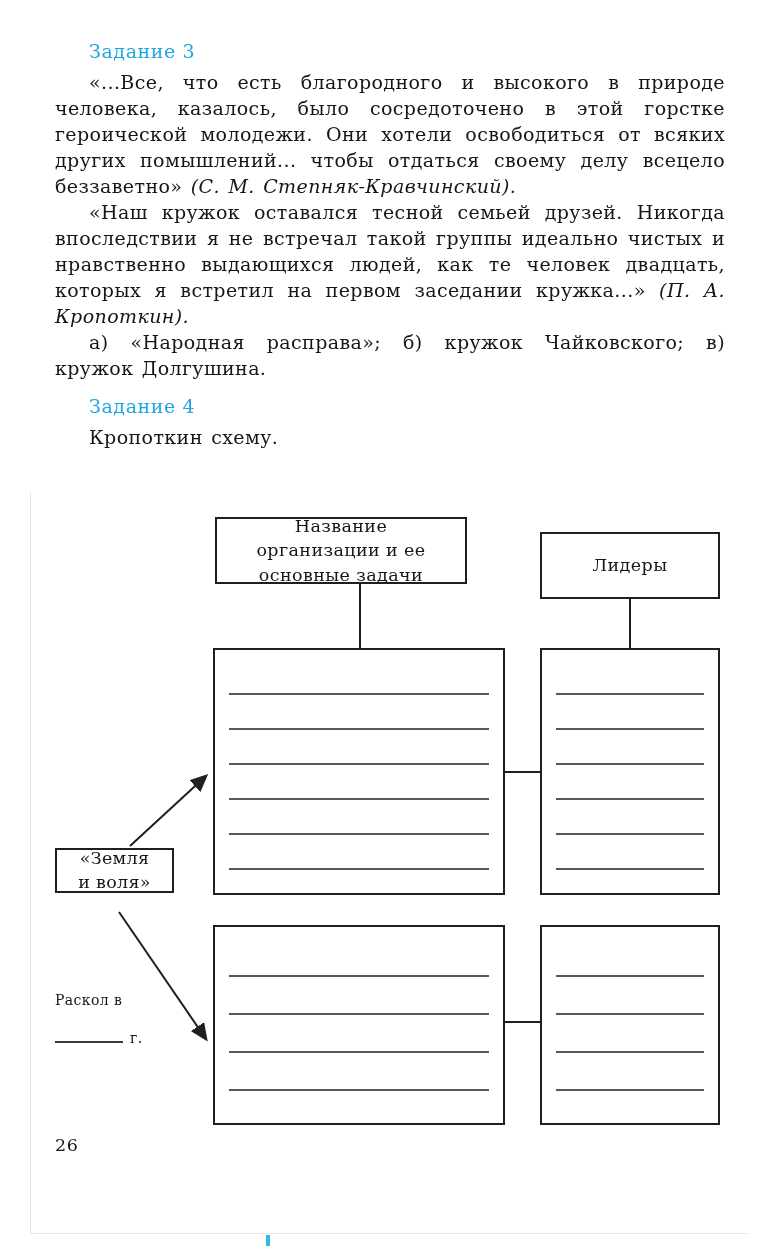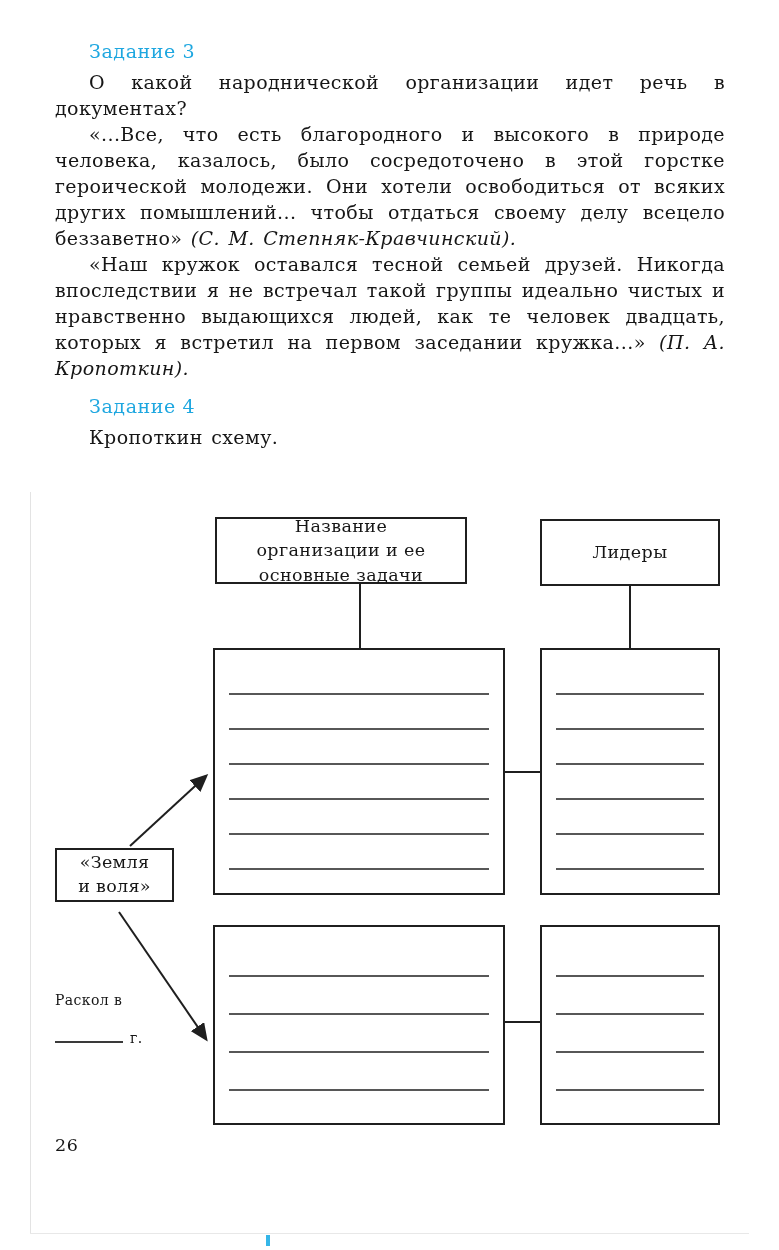--- a/index.html
+++ b/index.html
@@ -23,58 +23,58 @@
   
   .diagram { position:absolute; left:0; top:515px; width:779px; height:650px; }
   .connectors { position:absolute; left:0; top:0; }
   .connectors line { stroke:#1f1f1f; stroke-width:2; }
   .dbox { position:absolute; background:#fff; border:2px solid #1f1f1f; }
   .header-box {
     display:flex; align-items:center; justify-content:center; text-align:center;
     font-size:17.5px; line-height:1.4; letter-spacing:.4px; padding:0 14px;
   }
   .box-org-header { left:215px; top:2px; width:252px; height:67px; }
-  .box-leaders-header { left:540px; top:4px; width:180px; height:67px; }
+  .box-leaders-header { left:540px; top:17px; width:180px; height:67px; }
   .fill-box { padding:43px 14px 0 14px; }
   .box-org-top { left:213px; top:133px; width:292px; height:247px; }
   .box-leaders-top { left:540px; top:133px; width:180px; height:247px; }
   .box-org-bottom { left:213px; top:410px; width:292px; height:200px; padding-top:48px; }
   .box-leaders-bottom { left:540px; top:410px; width:180px; height:200px; padding-top:48px; }
   .blank-line { height:0; border-bottom:2px solid #575757; margin-bottom:33px; }
   .box-org-bottom .blank-line, .box-leaders-bottom .blank-line { margin-bottom:36px; }
   .source-box {
-    left:55px; top:333px; width:119px; height:54px;
+    left:55px; top:333px; width:119px; height:45px;
     display:flex; align-items:center; justify-content:center; text-align:center;
     font-size:17.5px; line-height:1.35; padding:0 15px; letter-spacing:.3px;
   }
   .split-label { position:absolute; left:55px; top:472px; font-size:14px; line-height:26px; letter-spacing:.4px; }
   .split-line2 { margin-top:12px; }
   .blank-inline { display:inline-block; width:68px; height:15px; border-bottom:2px solid #3a3a3a; margin-right:7px; }
 
   .page-number { position:absolute; left:55px; top:1135px; font-size:17.5px; letter-spacing:.5px; }
   .edge-mark { position:absolute; left:266px; top:1235px; width:4px; height:11px; background:var(--edge_mark,#35b6e8); }
   .scan-edge-left { position:absolute; left:30px; top:492px; width:1px; height:741px; background:#e3e3e3; }
   .scan-edge-bottom { position:absolute; left:30px; top:1233px; width:719px; height:1px; background:#e8e8e8; }
 </style>
 </head>
 <body>
 
 <div class="page">
 
   <div class="content">
     <h2 class="task-heading">Задание 3</h2>
-    <p class="para">О какой народнической организации идет речь в документах?</p>
     <p class="para">
       <span>«...Все, что есть благородного и высокого в природе человека, казалось, было сосредоточено в этой горстке героической молодежи. Они хотели освободиться от всяких других помышлений... чтобы отдаться своему делу всецело беззаветно»</span>
       <i class="author">(С. М. Степняк-Кравчинский).</i>
     </p>
     <p class="para">
       <span>«Наш кружок оставался тесной семьей друзей. Никогда впоследствии я не встречал такой группы идеально чистых и нравственно выдающихся людей, как те человек двадцать, которых я встретил на первом заседании кружка...»</span>
       <i class="author">(П. А. Кропоткин).</i>
     </p>
+    <p class="para">а) «Народная расправа»; б) кружок Чайковского; в) кружок Долгушина.</p>
 
     <h2 class="task-heading task4">Задание 4</h2>
     <p class="para">Кропоткин схему.</p>
   </div>
 
   <div class="diagram">
 
     <svg class="connectors" width="779" height="650" viewBox="0 0 779 650">
       <defs>
         <marker id="arrowhead" markerWidth="9" markerHeight="8" refX="7.5" refY="4" orient="auto">

